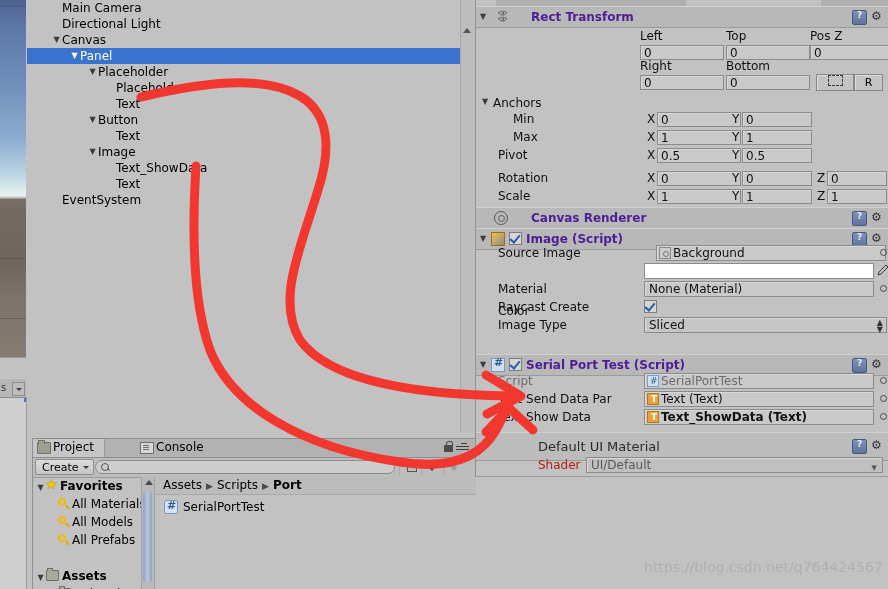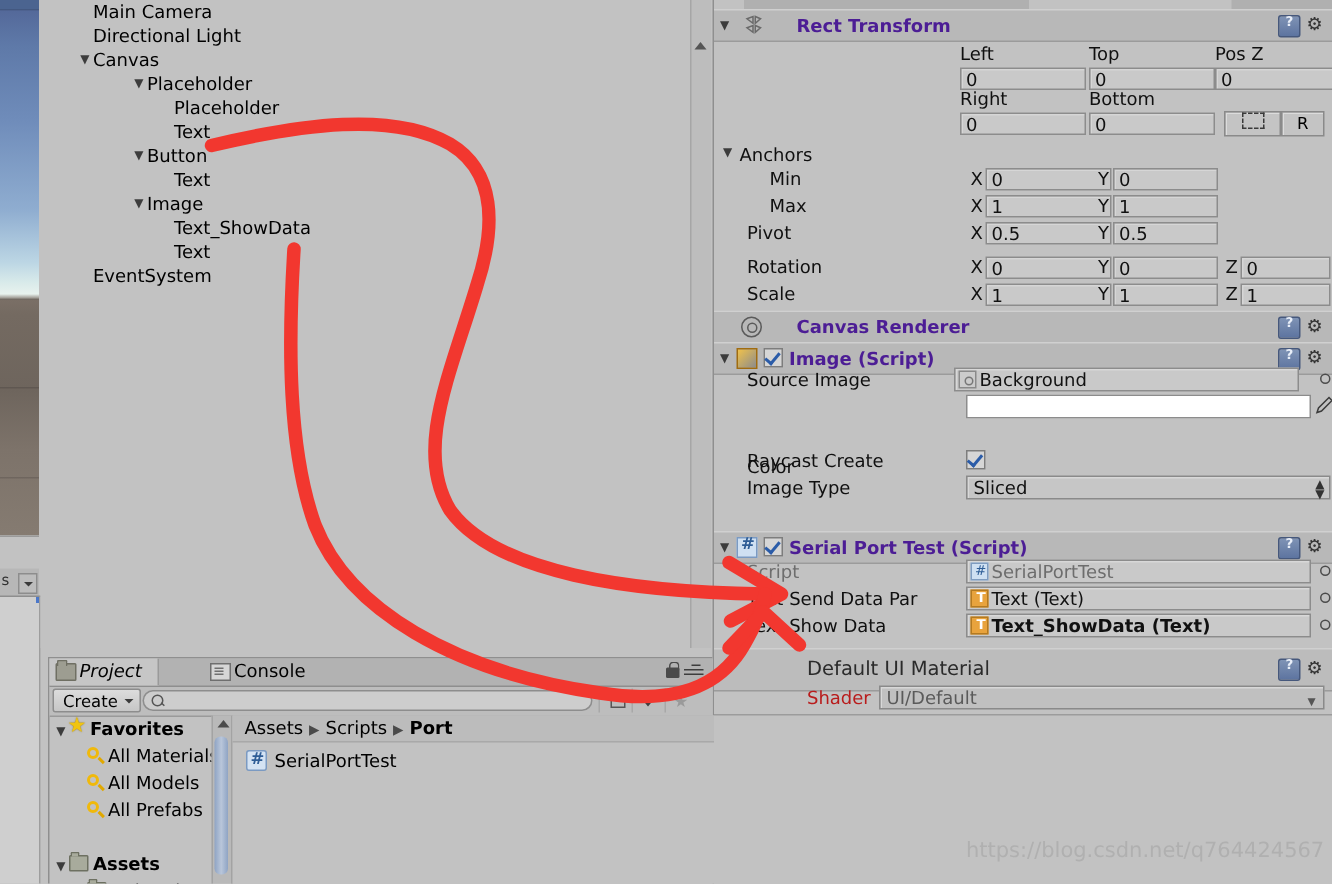--- a/index.html
+++ b/index.html
@@ -193,20 +193,21 @@
 </div>
 <div id="game-view" class="abs">
   <div class="accent"></div>
 </div>
 
 <div id="hierarchy" class="abs">
   <div id="hierarchy-rows">
       <div class="row"><span class="tw" style="margin-left: 24px;"></span><span class="lbl">Main Camera</span></div>
       <div class="row"><span class="tw" style="margin-left: 24px;"></span><span class="lbl">Directional Light</span></div>
       <div class="row"><span class="tw" style="margin-left: 24px;">▼</span><span class="lbl">Canvas</span></div>
+      <div class="row sel"><span class="tw" style="margin-left: 42px;">▼</span><span class="lbl">Panel</span></div>
       <div class="row"><span class="tw" style="margin-left: 60px;">▼</span><span class="lbl">Placeholder</span></div>
       <div class="row"><span class="tw" style="margin-left: 78px;"></span><span class="lbl">Placeholder</span></div>
       <div class="row"><span class="tw" style="margin-left: 78px;"></span><span class="lbl">Text</span></div>
       <div class="row"><span class="tw" style="margin-left: 60px;">▼</span><span class="lbl">Button</span></div>
       <div class="row"><span class="tw" style="margin-left: 78px;"></span><span class="lbl">Text</span></div>
       <div class="row"><span class="tw" style="margin-left: 60px;">▼</span><span class="lbl">Image</span></div>
       <div class="row"><span class="tw" style="margin-left: 78px;"></span><span class="lbl">Text_ShowData</span></div>
       <div class="row"><span class="tw" style="margin-left: 78px;"></span><span class="lbl">Text</span></div>
       <div class="row"><span class="tw" style="margin-left: 24px;"></span><span class="lbl">EventSystem</span></div>
     </div>
@@ -315,36 +316,41 @@
     <span class="fold">▼</span>
     <span class="abs" style="left:15px;top:3px;width:14px;height:14px;background:linear-gradient(135deg,#f0c14b,#8c8c8c);border:1px solid #a06c10;box-sizing:border-box;"></span>
     <span class="cbox on" style="left:33px;top:3px;"></span>
     <span class="title" style="left:50px;">Image (Script)</span>
     <span class="help"></span>
     <span class="gear">⚙</span>
   </div>
 
   <div class="prop-row" style="position:absolute;left:0;top:245px;width:413px;">
     <span class="prop-label" style="left:22px;">Source Image</span>
-    <span class="obj-field" style="left:160px;top:0px;width:230px;">
+    <span class="obj-field" style="left:180px;top:0px;width:230px;">
       <span class="obj-ico sprite"></span><span style="display:inline;">Background</span>
     </span>
     <span class="picker" style="left:401px;top:1px;"></span>
   </div>
 
   <div class="prop-row" style="position:absolute;left:0;top:263px;width:413px;">
     <span class="prop-label" style="left:22px;margin-top:40px;">Color</span>
     <span class="field white" style="left:168px;top:0px;width:230px;height:16px;"></span>
     <span class="abs" style="left:400px;top:1px;width:13px;height:14px;">
       <svg width="13" height="14" viewBox="0 0 13 14">
           <path d="M10 1 L12 3 L5 10 L2 11 L3 8 Z" fill="none" stroke="#3b3b3b" stroke-width="1"></path>
         </svg>
     </span>
   </div>
 
+  <div class="prop-row" style="position:absolute;left:0;top:281px;width:413px;">
+    <span class="prop-label" style="left:22px;">Material</span>
+    <span class="obj-field" style="left:168px;top:0px;width:230px;padding-left:4px;">None (Material)</span>
+    <span class="picker" style="left:401px;top:1px;"></span>
+  </div>
 
   <div class="prop-row" style="position:absolute;left:0;top:299px;width:413px;">
     <span class="prop-label" style="left:22px;">Raycast Create</span>
     <span class="cbox on" style="left:168px;top:1px;"></span>
   </div>
 
   <div class="prop-row" style="position:absolute;left:0;top:317px;width:413px;">
     <span class="prop-label" style="left:22px;">Image Type</span>
     <span class="popup" style="left:168px;top:0px;width:243px;">
       <span>Sliced</span>
@@ -398,21 +404,21 @@
       <span>UI/Default</span>
       <span style="position:absolute;right:5px;top:3px;font-size:7px;color:#555;">▼</span>
     </span>
   </div>
   <div class="abs" style="left:0;top:476px;width:413px;height:1px;background:#9c9c9c;"></div>
 
 </div>
 
 <div id="project" class="abs">
   <div class="tabbar">
-    <div class="ptab active" style="left:0;font-style:italic;">
+    <div class="ptab active" style="left:0;">
       <span class="ico folder-ico"></span>
       <span>Project</span>
     </div>
     <div class="ptab" style="left:103px;">
       <span class="ico console-ico"></span>
       <span>Console</span>
     </div>
     <div id="p-lock">
       <div class="shackle"></div>
         <div class="body"></div>

